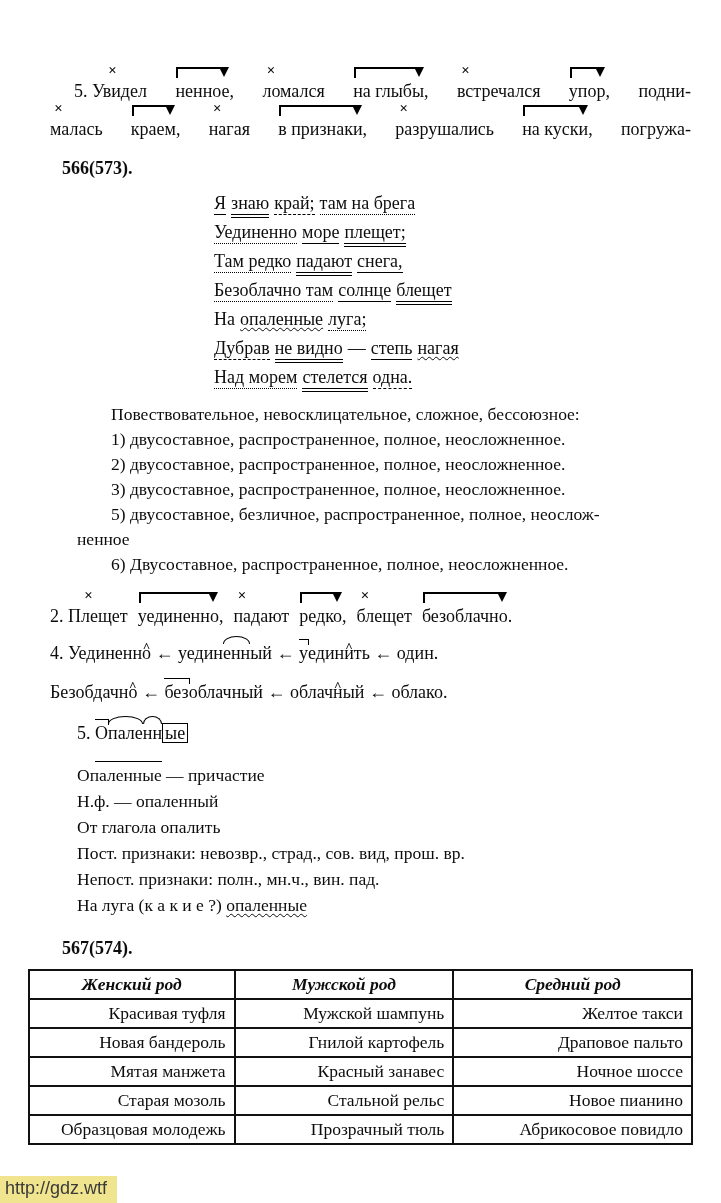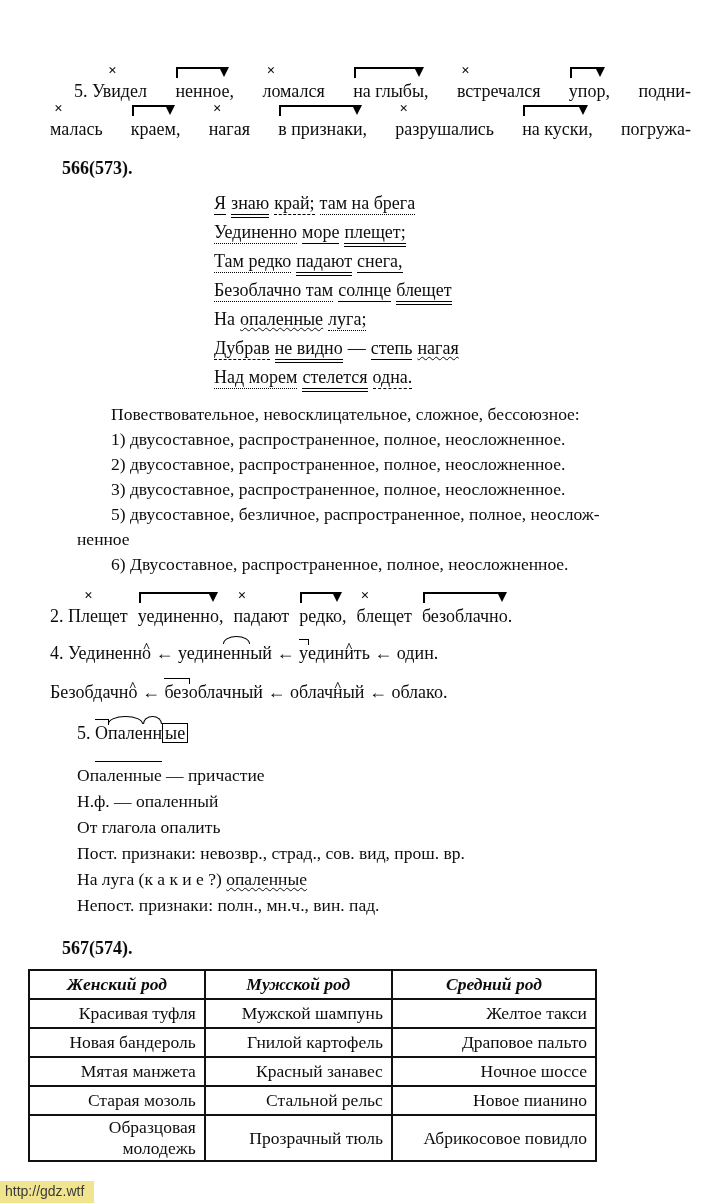--- a/index.html
+++ b/index.html
@@ -45,26 +45,26 @@
               border-top:1.6px solid #000;border-right:1.6px solid #000;}
   .rarc{position:relative;}
   .rarc::after{content:"";position:absolute;left:0;right:0;top:-7px;height:7px;
               border:1.6px solid #000;border-bottom:none;border-radius:50% 50% 0 0/100% 100% 0 0;}
   .ebox{display:inline-block;border:1.7px solid #000;padding:0 2px;line-height:1.02;}
   .stem{display:inline-block;border-bottom:1.7px solid #000;padding-bottom:15px;}
   .mwline{line-height:25px;margin-top:14px;font-size:18px;}
   .it{}
 
   
-  .gtable{border-collapse:collapse;margin:10px 0 0 -22px;width:569px;font-size:17.5px;}
+  .gtable{border-collapse:collapse;margin:10px 0 0 -22px;width:665px;font-size:17.5px;}
   .gtable th,.gtable td{border:2px solid #111;padding:1px 8px;height:25px;text-align:right;}
   .gtable th{font-style:italic;font-weight:bold;text-align:center;}
 
   .watermark{position:absolute;left:0;bottom:0;background:#f0e48e;color:#3a3a3a;
-             font-family:"Liberation Sans","DejaVu Sans",sans-serif;font-size:14px;
+             font-family:"Liberation Sans","DejaVu Sans",sans-serif;font-size:18px;
              padding:2px 10px 4px 5px;}
 </style>
 </head>
 <body>
 
 <div class="sheet">
   <div class="content">
 
     <div>
       <div class="mline just s5row1">
@@ -203,22 +203,22 @@
 
     <div class="para" style="margin-top:16px;line-height:26px;">
       <div class="mwline" style="margin-top:0;">
         <span>5.</span>
         <span class="stem"><span class="pbr">О</span><span class="rarc">пале</span><span class="rarc">нн</span></span><span class="ebox">ые</span>
       </div>
       <div>Опаленные — причастие</div>
       <div>Н.ф. — опаленный</div>
       <div><span>От глагола </span><span class="it">опалить</span></div>
       <div>Пост. признаки: невозвр., страд., сов. вид, прош. вр.</div>
+      <div>Непост. признаки: полн., мн.ч., вин. пад.</div>
       <div><span>На луга (к а к и е ?) </span><span class="uw">опаленные</span></div>
-      <div>Непост. признаки: полн., мн.ч., вин. пад.</div>
     </div>
 
     <div class="exnum" style="margin-top:20px;">567(574).</div>
 
     <table class="gtable">
       <thead>
         <tr>
           <th style="width:31%">Женский род</th>
           <th style="width:33%">Мужской род</th>
           <th style="width:36%">Средний род</th>

